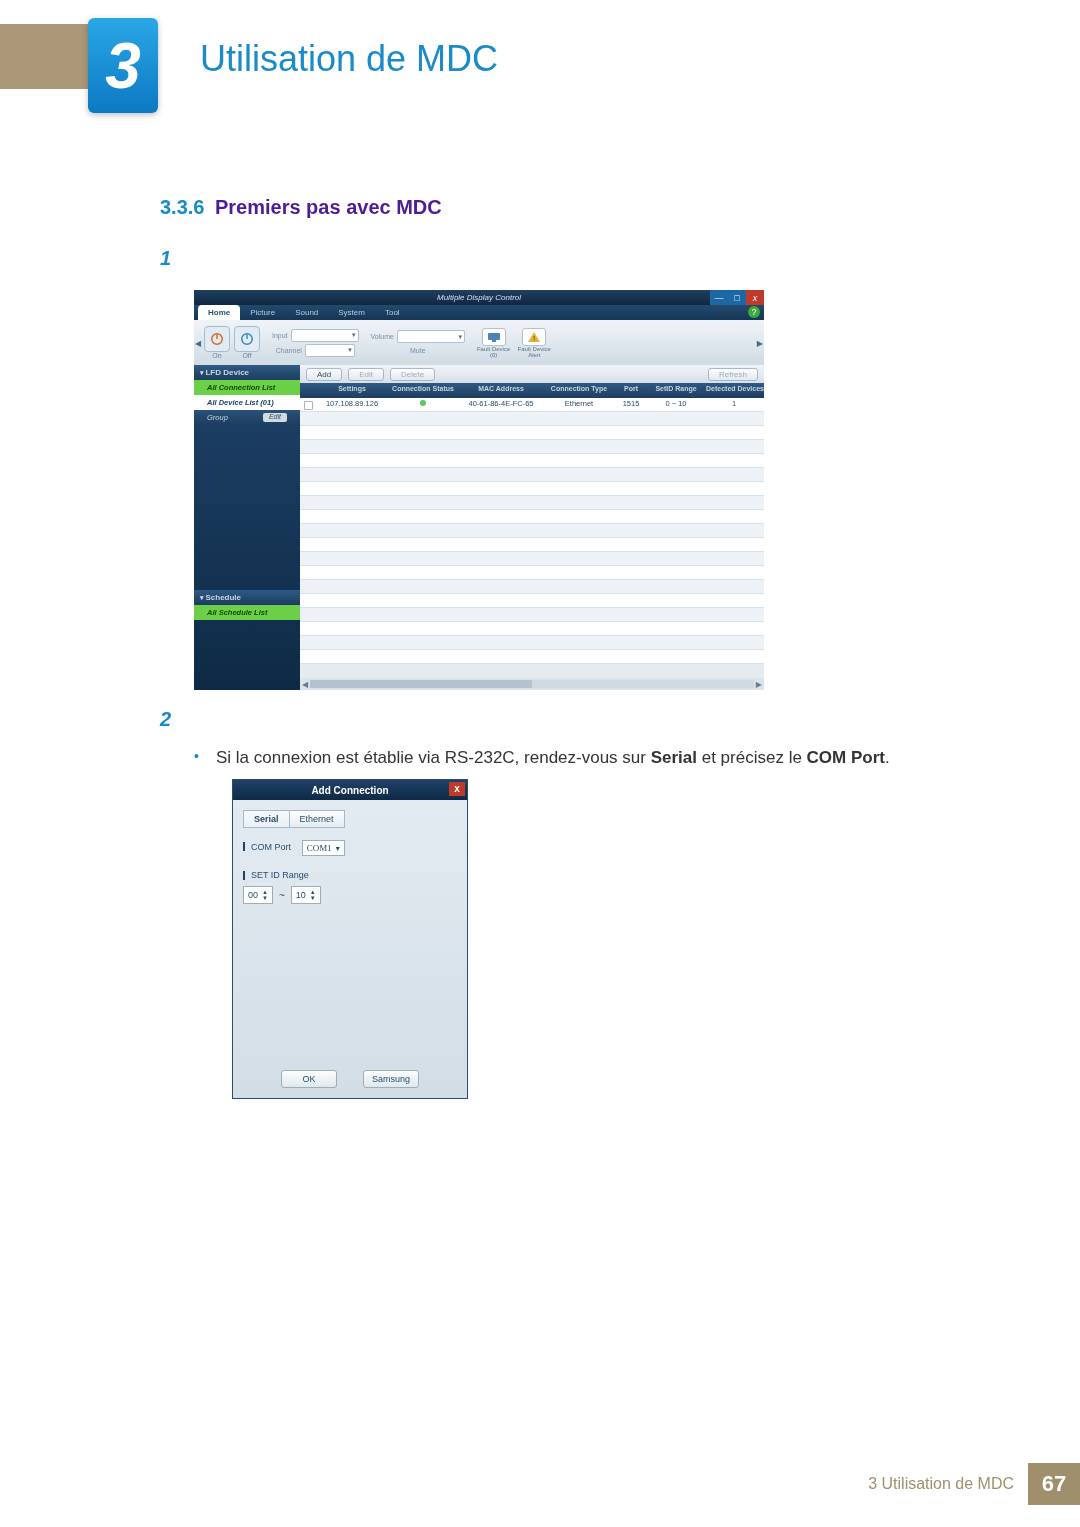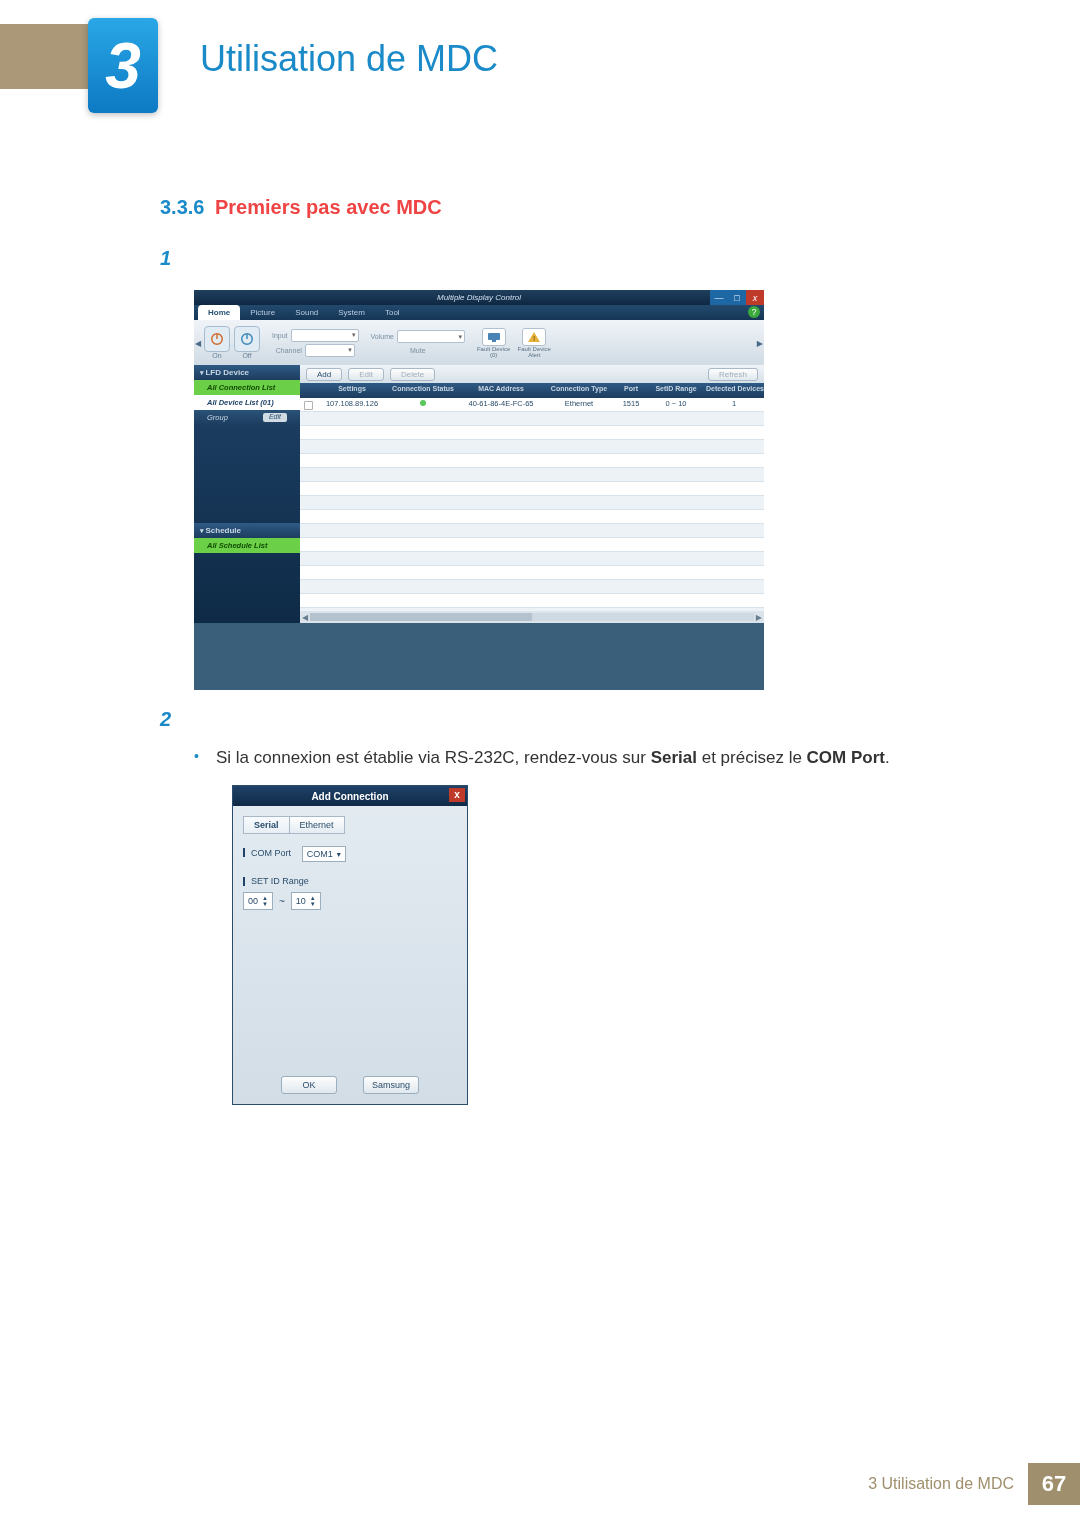--- a/index.html
+++ b/index.html
@@ -7,21 +7,21 @@
 
   
   .top-band { position: absolute; top: 24px; left: 0; right: 0; height: 65px; background: #aa9878; }
   .top-band-inner { position: absolute; top: 24px; left: 156px; right: 0; height: 65px; background: #fff; }
   .chapter-badge { position: absolute; top: 18px; left: 88px; width: 70px; height: 95px; background: linear-gradient(#2aa7e6,#0d79c4); border-radius: 6px; color: #fff; display:flex; align-items:center; justify-content:center; font-size: 64px; font-weight: bold; font-style: italic; box-shadow: 0 2px 6px rgba(0,0,0,.25); }
   .chapter-title { position: absolute; top: 38px; left: 200px; font-size: 36px; color: #1a8ac9; font-weight: 500; }
 
   .content { position: absolute; top: 196px; left: 160px; right: 80px; }
 
   .section-num { color: #1a8ac9; font-size: 20px; font-weight: 600; }
-  .section-title { color: #ef4444; font-size: 20px; font-weight: 600; margin-left: 6px; }
+  .section-title { color: #4c1d95; font-size: 20px; font-weight: 600; margin-left: 6px; }
   .section-head { margin-bottom: 28px; }
 
   .step { display: flex; margin-bottom: 14px; }
   .step-num { color: #1a8ac9; font-style: italic; font-weight: 600; font-size: 20px; width: 34px; flex-shrink:0; }
   .step-text { font-size: 17px; color: #333; line-height: 1.55; }
   .step-text b { font-weight: 700; color: #222; }
 
   .bullet { display:flex; margin: 12px 0 0 34px; }
   .bullet-dot { color:#1a8ac9; font-size: 14px; width: 22px; flex-shrink:0; line-height:1.6; }
   .bullet-text { font-size: 17px; color:#333; line-height:1.55; }
@@ -45,21 +45,21 @@
   .pwr-btn { width:26px; height:26px; border-radius:4px; border:1px solid #a7bccc; background:#e0ebf4; display:flex; align-items:center; justify-content:center; }
   .pwr-btn svg { width:14px; height:14px; }
   .pwr-cap { font-size:7px; color:#6b8299; text-align:center; }
   .ribbon-input { width:68px; height:13px; background:#fff; border:1px solid #b0c0cf; border-radius:2px; font-size:7px; color:#888; display:flex; align-items:center; padding-left:2px; position:relative; }
   .ribbon-input::after { content:"▾"; position:absolute; right:2px; font-size:7px; color:#666; }
   .ribbon-label { font-size:7px; color:#7a8fa3; }
   .ribbon-col { display:flex; flex-direction:column; gap:2px; }
   .fault-icon { display:flex; flex-direction:column; align-items:center; font-size:6px; color:#5b7287; }
   .fault-icon .box { width:24px; height:18px; border-radius:3px; background:#fff; border:1px solid #b0c0cf; display:flex; align-items:center; justify-content:center; }
 
-  .mdc-body { display:flex; height: 258px; }
+  .mdc-body { display:flex; height: 325px; }
   .mdc-sidebar { width: 132px; background: linear-gradient(#1f4268,#0e2a46); display:flex; flex-direction:column; }
   .side-head { background:linear-gradient(#2f5a85,#1c3d5f); padding:3px 6px; font-size:8px; font-weight:bold; }
   .side-head::before { content:"▾ "; font-size:7px; }
   .side-item { padding:3px 13px; font-size:7.5px;font-style:italic; }
   .side-item.green { background:#6bd048; color:#124a00; font-weight:bold; }
   .side-item.white { background:#fff; color:#1f4268; font-weight:bold; }
   .side-item.group { background:linear-gradient(#2b5278,#1c3d5f); color:#c9d6e2; display:flex; justify-content:space-between; }
   .side-item.group .edit { background:#d0dbe4; color:#2a4d6b; padding:0 6px; border-radius:2px; font-size:7px; }
   .side-spacer { flex:1; }
 
@@ -75,32 +75,32 @@
   .grid-row > div { padding:1px 2px; text-align:center; overflow:hidden; white-space:nowrap; }
   .grid-rows { flex:1; overflow:hidden; }
   .hscroll { height:12px; background:#dbe4eb; display:flex; align-items:center; padding:0 2px; justify-content:space-between; font-size:8px; color:#6a7e90; }
   .hscroll .bar { flex:1; height:8px; background:#cfd9e1; margin:0 2px; position:relative; }
   .hscroll .thumb { position:absolute; left:0; top:0; width:50%; height:100%; background:#b3c2ce; }
 
   .c-chk{width:16px} .c-set{width:72px} .c-stat{width:70px} .c-mac{width:86px} .c-ctype{width:70px} .c-port{width:34px} .c-rng{width:56px} .c-det{width:60px;}
   .status-dot{width:6px;height:6px;border-radius:50%;background:#5ac75a;display:inline-block;}
 
   
-  .add-dialog { width: 236px; height: 320px; margin: 14px 0 0 72px; background: linear-gradient(#e4ecf2,#d2dde6); border:1px solid #2a4d6b; font-size:10px; color:#2a4d6b; position:relative; }
+  .add-dialog { width: 236px; height: 320px; margin: 8px 0 0 72px; background: linear-gradient(#e4ecf2,#d2dde6); border:1px solid #2a4d6b; font-size:10px; color:#2a4d6b; position:relative; }
   .add-title { height:20px; background:linear-gradient(#1f4268,#0f2a46); color:#fff; font-size:10px; font-weight:bold; display:flex; align-items:center; justify-content:center; position:relative; }
   .add-close { position:absolute; right:2px; top:2px; width:16px; height:14px; background:#c03a2a; color:#fff; text-align:center; line-height:14px; font-size:10px; }
   .add-body { padding:10px; }
   .add-tabs { display:flex; margin-bottom:12px; }
   .add-tab { padding:3px 10px; border:1px solid #a8b8c6; background:linear-gradient(#fff,#e4ecf2); font-size:9px; }
   .add-tab.active { font-weight:bold; background:linear-gradient(#f8fbfd,#e8eff5); }
   .add-tab + .add-tab { border-left:none; }
   .add-field { margin-bottom:14px; }
   .add-label { font-size:9px; color:#2a4d6b; display:flex; align-items:center; gap:6px; margin-bottom:6px; }
   .add-label::before { content:""; width:2px; height:9px; background:#1f4268; display:inline-block; }
-  .add-select { display:inline-flex; align-items:center; border:1px solid #9aaebd; background:#fff; height:16px; padding:0 4px; font-size:9px; gap:4px; }
+  .add-select { display:inline-flex; align-items:center; border:1px solid #9aaebd; background:#fff; height:16px; padding:0 4px; font-size:9px; gap:4px;font-family:Liberation Serif, serif; }
   .add-select .car { font-size:8px; }
   .add-spinner { display:inline-flex; align-items:center; border:1px solid #9aaebd; background:#fff; height:18px; padding:0 4px; font-size:9px; }
   .spin-btns { display:flex; flex-direction:column; margin-left:4px; line-height:6px; font-size:6px; }
   .add-range { display:flex; align-items:center; gap:6px; }
   .add-footer { position:absolute; bottom:10px; left:0; right:0; display:flex; justify-content:center; gap:26px; }
   .add-btn { width:56px; height:18px; border:1px solid #9aaebd; background:linear-gradient(#fdfdfd,#e0e8ee); font-size:9px; display:flex; align-items:center; justify-content:center; border-radius:3px; }
 
   
   .page-footer { position:absolute; bottom:22px; right:0; display:flex; align-items:center; }
   .footer-text { font-size:16px; color:#a08f6d; padding-right:14px; }

